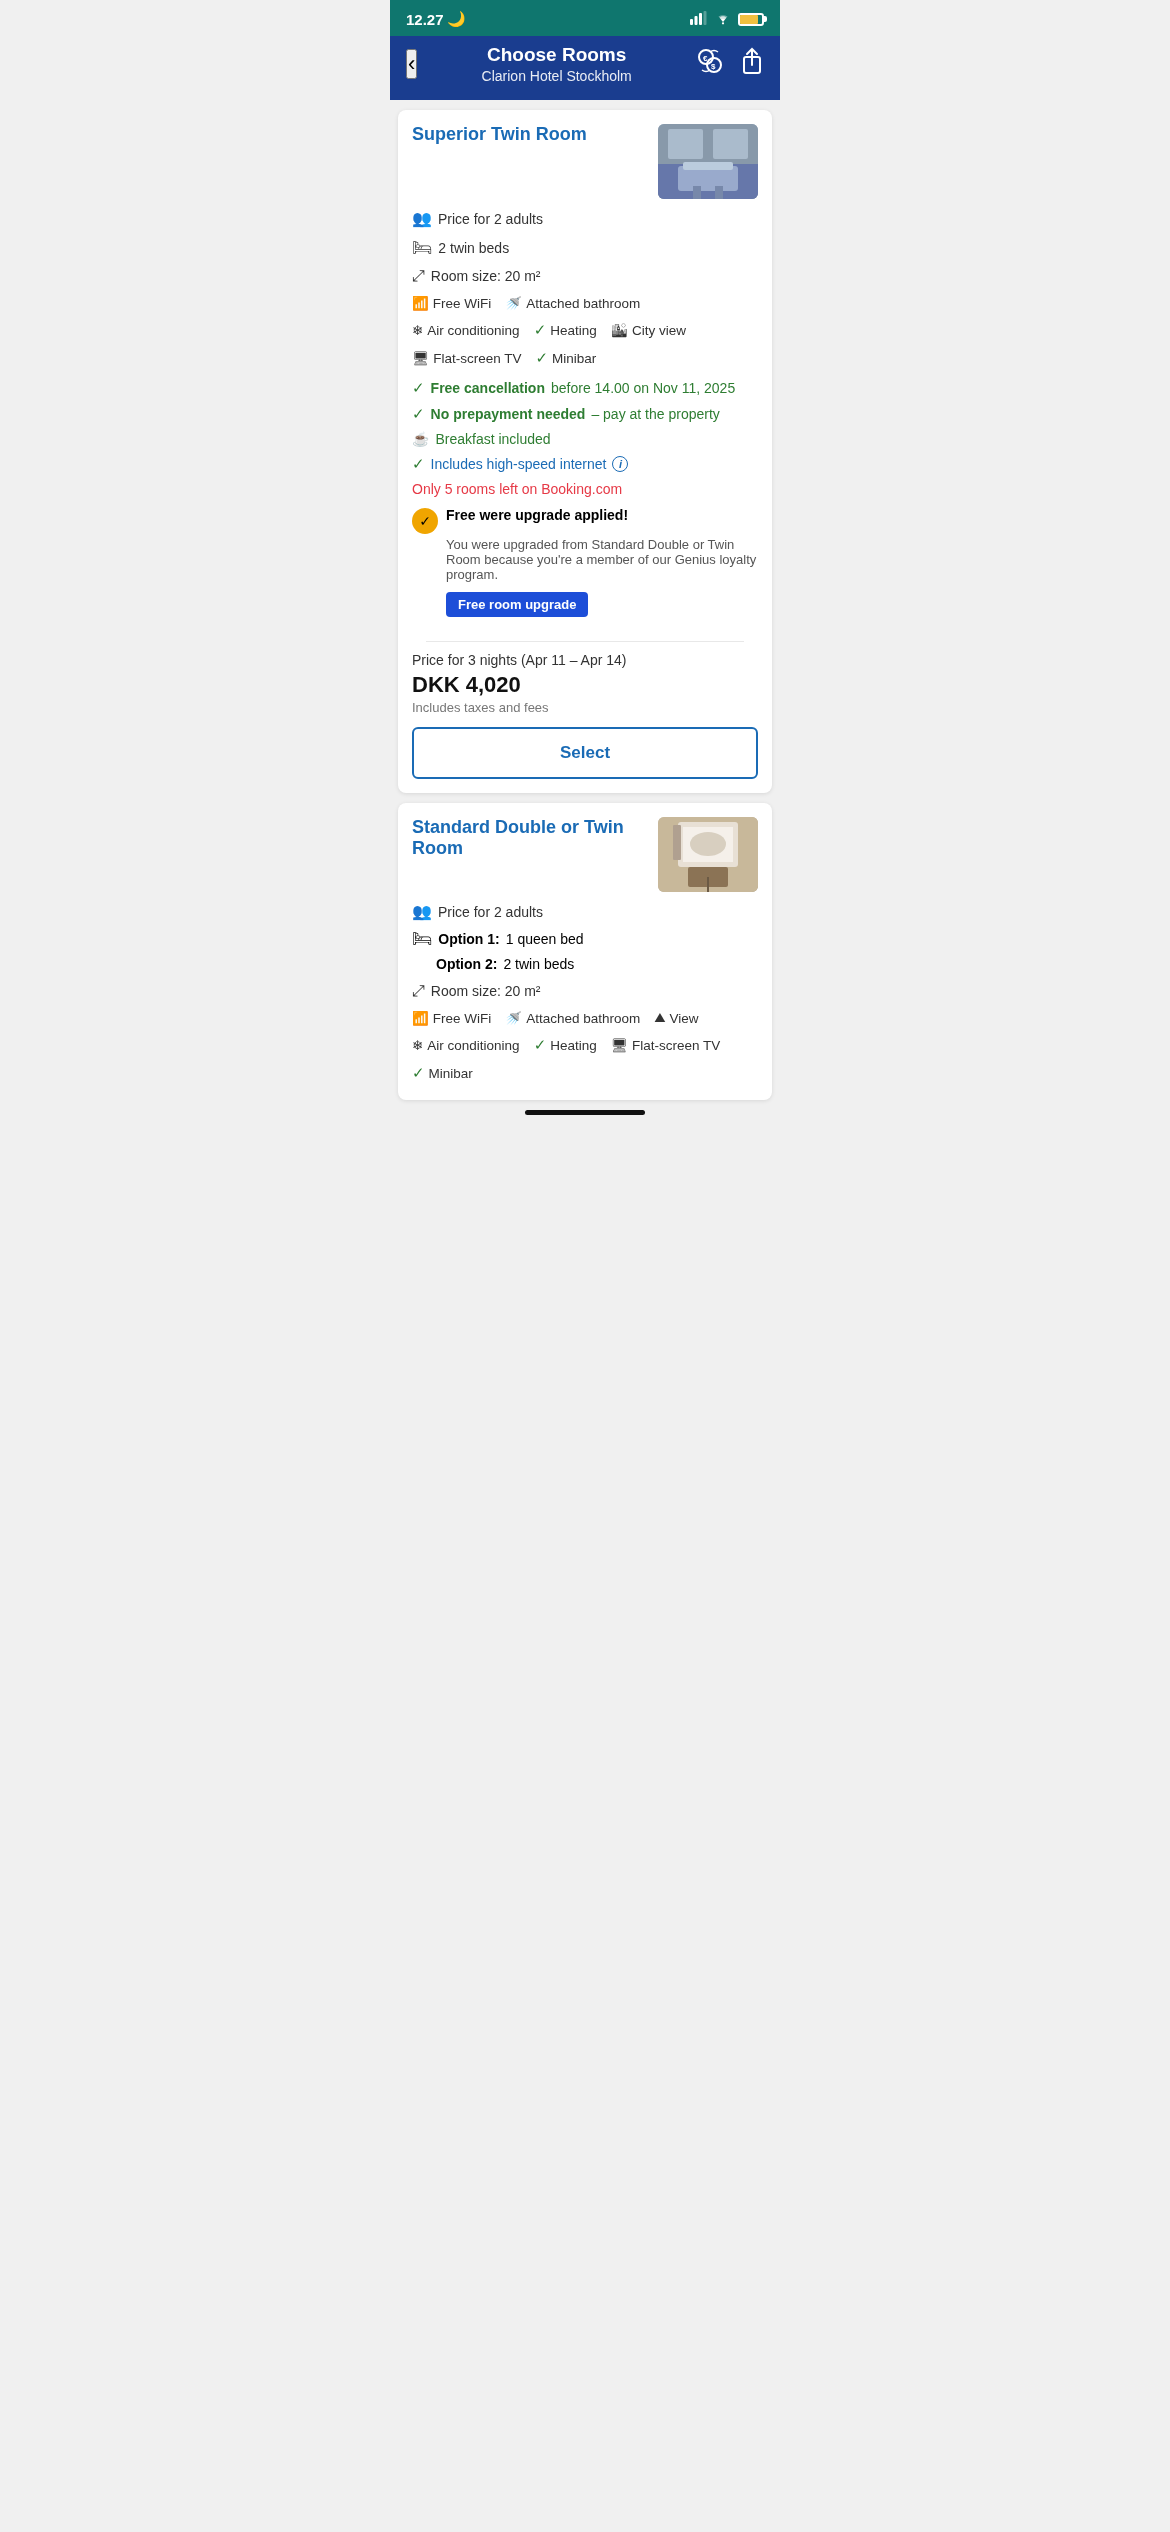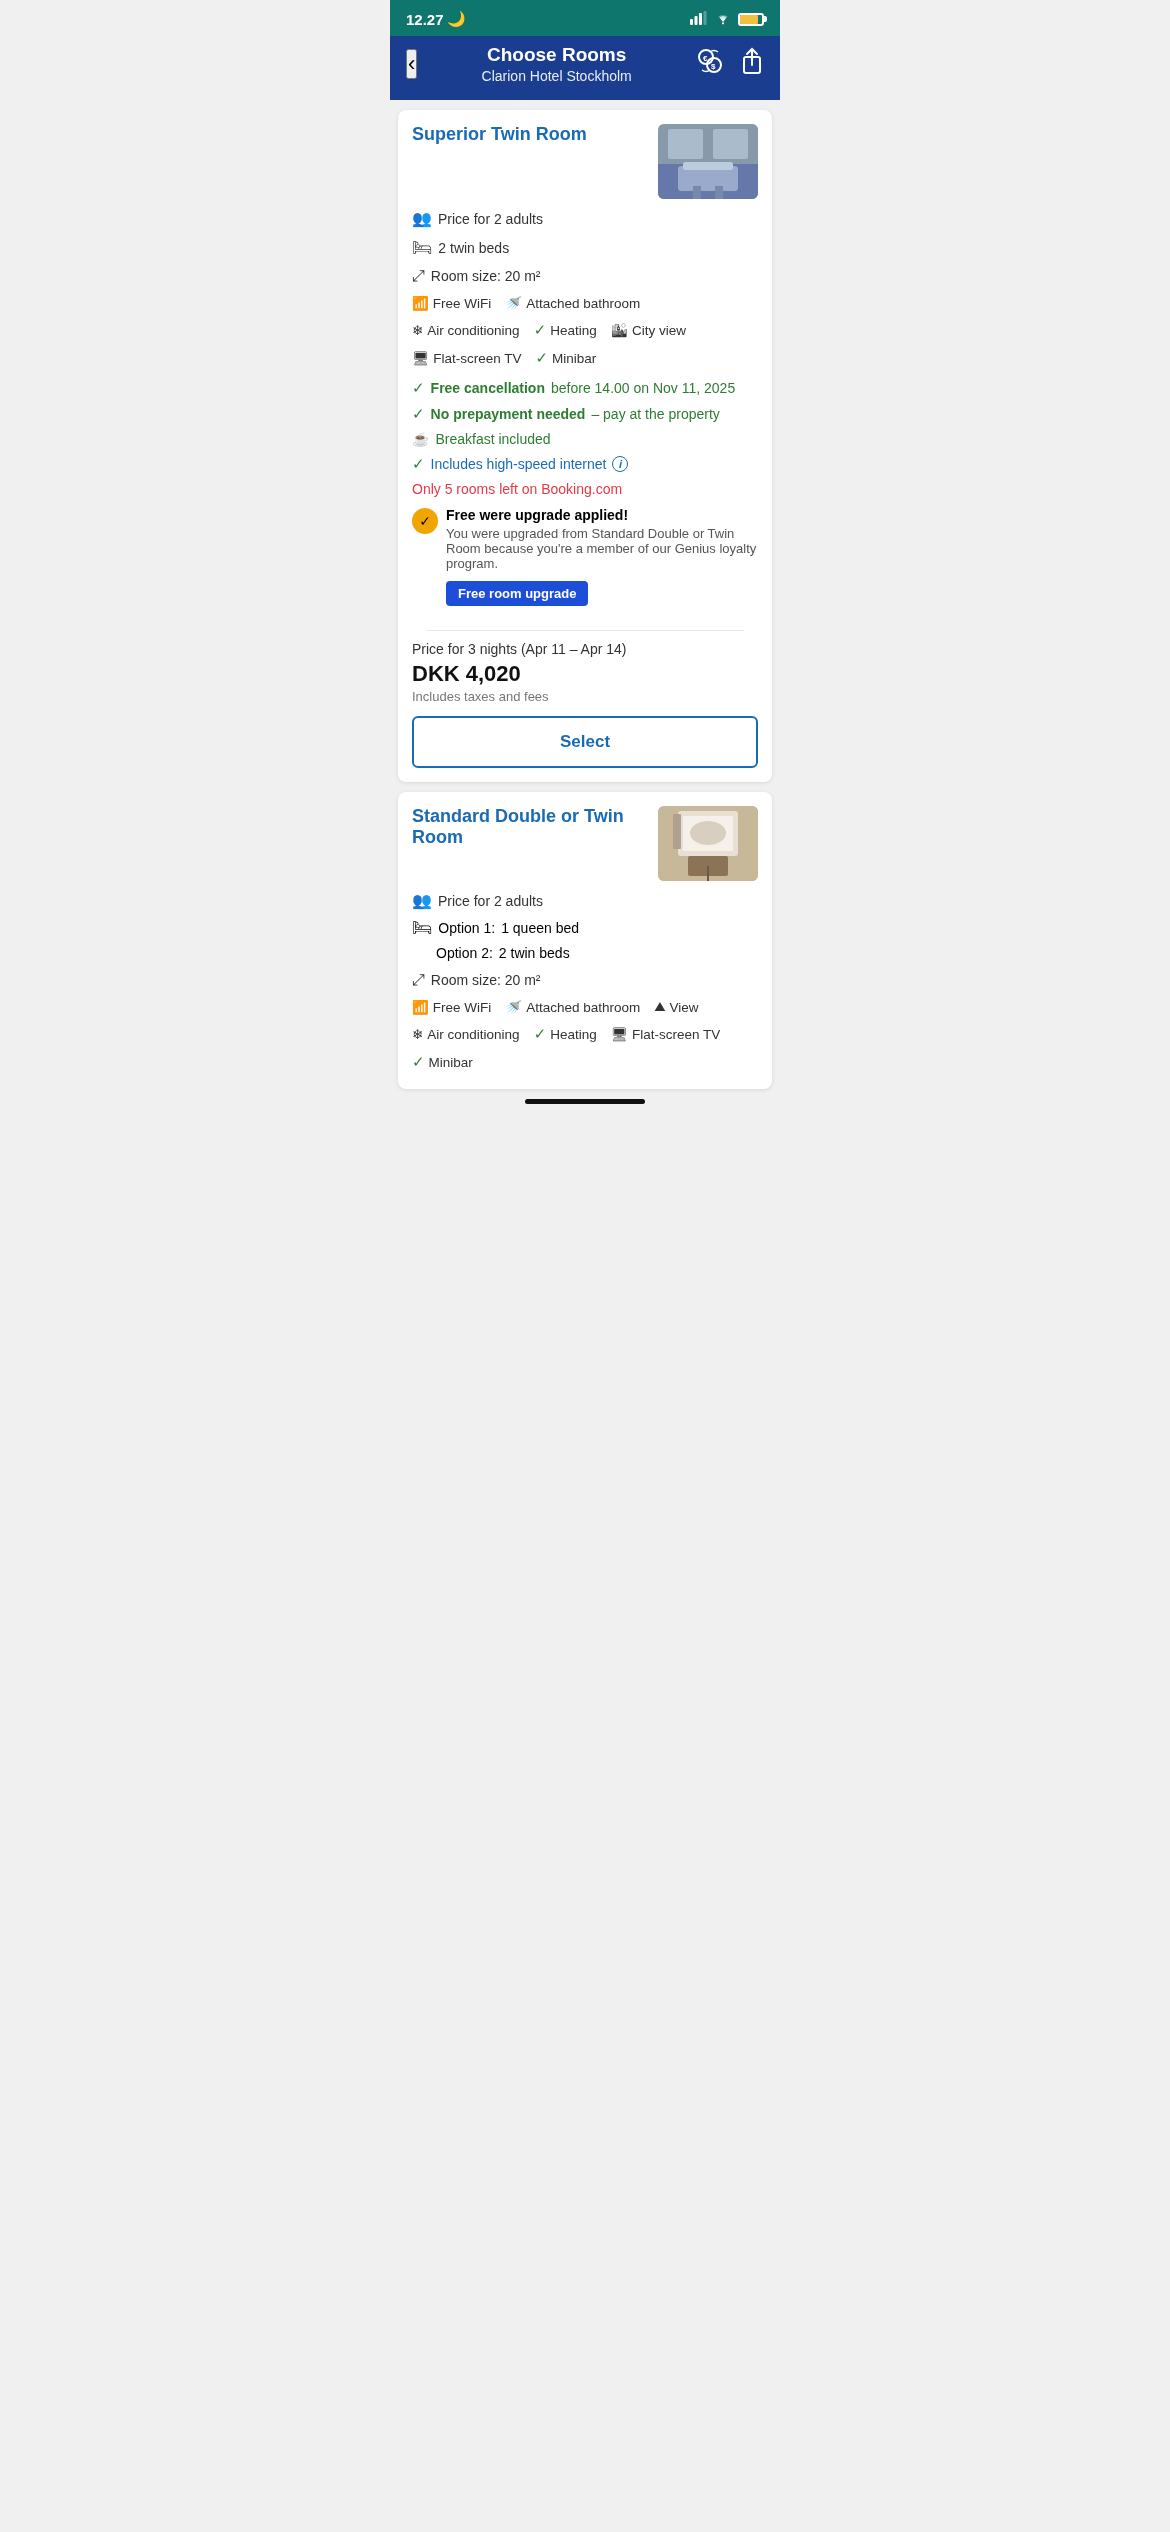--- a/index.html
+++ b/index.html
@@ -107,40 +107,40 @@
     .upgrade-row {
       display: flex; align-items: flex-start; gap: 8px;
       margin-top: 10px;
     }
     .upgrade-icon {
       width: 26px; height: 26px; background: #f0a500; border-radius: 50%;
       display: flex; align-items: center; justify-content: center;
       font-size: 14px; flex-shrink: 0; margin-top: 1px;
     }
     .upgrade-title { font-weight: 600; font-size: 14px; }
-    .upgrade-desc { font-size: 13px; color: #555; margin-top: 3px; }
+    .upgrade-desc { font-size: 13px; color: #555; margin-top: 14px; }
     .upgrade-badge {
       display: inline-block; background: #1d4ed8; color: white;
       border-radius: 4px; padding: 5px 12px; font-size: 13px;
       font-weight: 600; margin-top: 10px; margin-left: 34px;
     }
     .price-section { padding: 14px 14px 0; }
     .price-nights { font-size: 14px; color: #333; margin-bottom: 4px; }
     .price-amount { font-size: 22px; font-weight: 800; color: #111; }
     .price-taxes { font-size: 13px; color: #777; margin-top: 2px; }
     .select-btn-wrap { padding: 12px 14px 14px; }
     .select-btn {
       width: 100%; padding: 14px; border: 2px solid #1a6bb5; border-radius: 6px;
       background: white; color: #1a6bb5; font-size: 17px; font-weight: 600;
       cursor: pointer; text-align: center;
     }
     .divider { height: 1px; background: #e8e8e8; margin: 10px 14px; }
 
     .option-line { display: flex; align-items: center; gap: 6px; margin-top: 8px; font-size: 14px; }
-    .bold { font-weight: 400; }
+    .bold { font-weight: 700; }
 
     .home-indicator {
       width: 120px; height: 5px; background: #111; border-radius: 3px;
       margin: 8px auto 10px;
     }
 
     
     .scroll-area::-webkit-scrollbar { display: none; }
   </style>
 </head>

